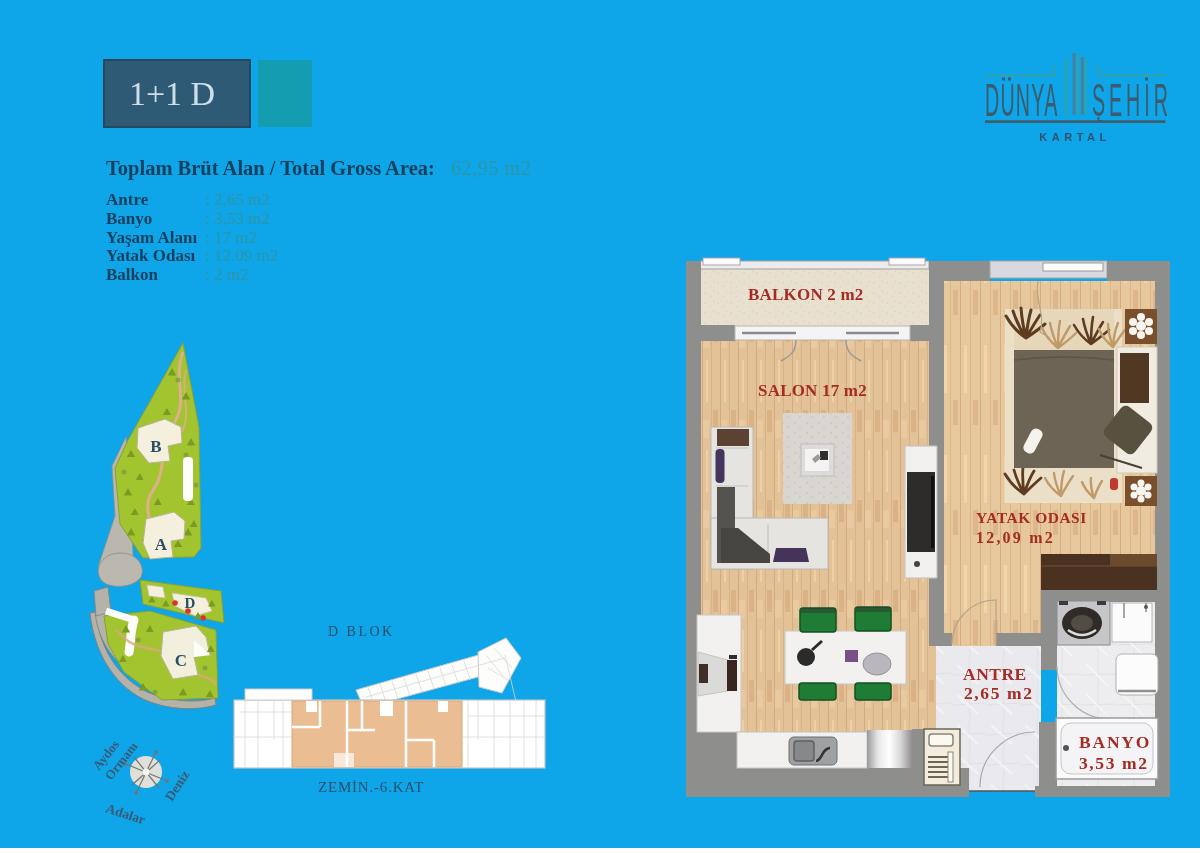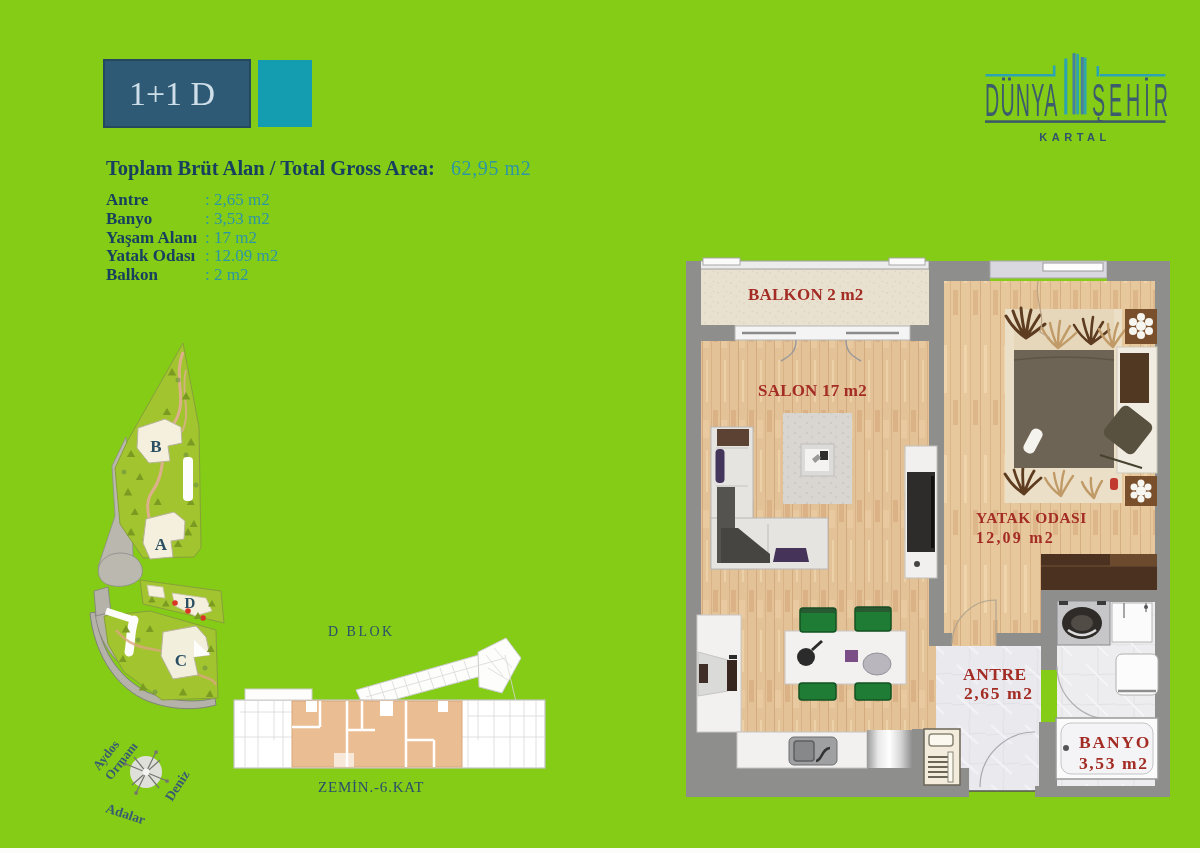--- a/index.html
+++ b/index.html
@@ -1,16 +1,16 @@
 <!DOCTYPE html>
 <html><head>
 <meta charset="utf-8">
 <style>
 html,body{margin:0;padding:0;background:#fcfcfa;}
-#page{position:relative;width:1200px;height:848px;background:#84cc16;overflow:hidden;
+#page{position:relative;width:1200px;height:848px;background:#0ea5e9;overflow:hidden;
 font-family:"Liberation Serif", serif;text-align:center;}
 svg{position:absolute;top:0;left:0;}
 </style>
 </head>
 <body>
 <div id="page">
 <svg width="1200" height="853" viewBox="0 0 1200 853">
 <defs>
 <pattern id="woodS" width="18" height="90" patternUnits="userSpaceOnUse">
   <rect width="18" height="90" fill="#e4c297"></rect>

